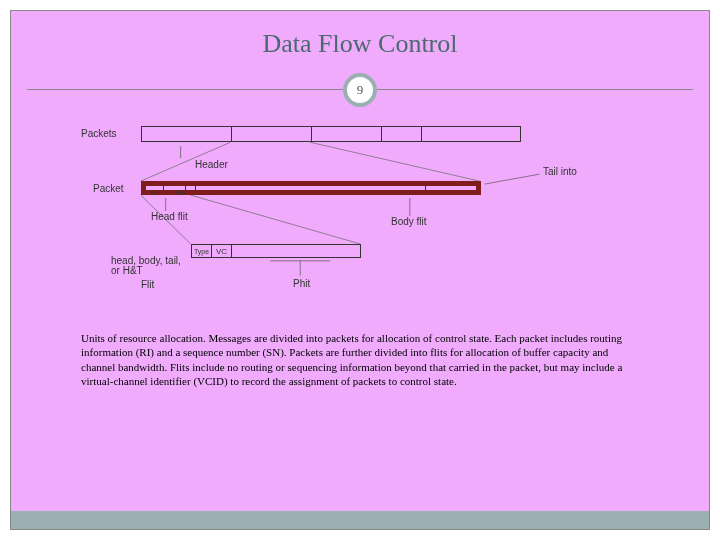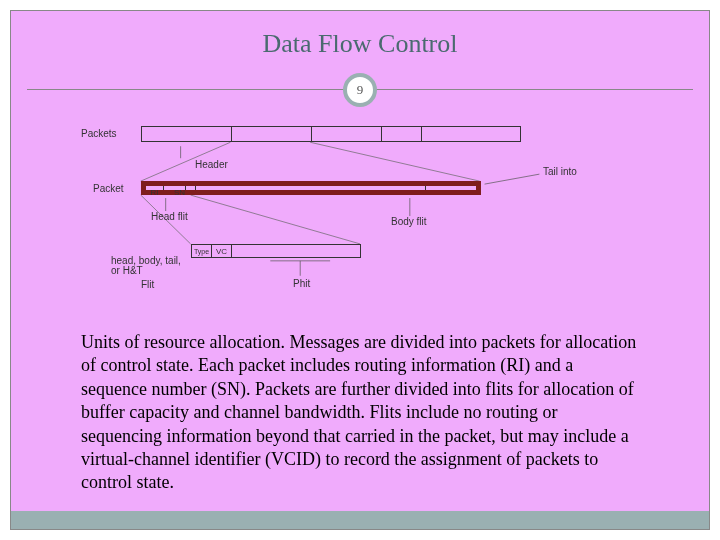--- a/index.html
+++ b/index.html
@@ -22,21 +22,21 @@
   .pkt-bar .ri { width: 18px; border-right: 1px solid #333; text-align: center; font-size: 8px; line-height: 14px; }
   .pkt-bar .sn { width: 22px; border-right: 1px solid #333; text-align: right; font-size: 8px; line-height: 14px; }
   .pkt-bar .body { flex: 1; }
   
   .flit-row { top: 128px; }
   .flit-bar { position: absolute; left: 120px; width: 170px; height: 14px; border: 1px solid #333; display: flex; }
   .flit-bar .ty { width: 20px; border-right: 1px solid #333; text-align: center; font-size: 7px; line-height: 14px; }
   .flit-bar .vc { width: 20px; border-right: 1px solid #333; text-align: center; font-size: 8px; line-height: 14px; }
   .flit-bar .body { flex: 1; }
   svg.links { position: absolute; top: 0; left: 0; width: 100%; height: 100%; pointer-events: none; }
-  .text-block { position: absolute; top: 320px; left: 70px; right: 70px; font-size: 18px; line-height: 1.3; color: #000; font-family: Georgia, serif; }
+  .text-block { position: absolute; top: 320px; left: 70px; right: 70px; font-size: 11px; line-height: 1.3; color: #000; font-family: Georgia, serif; }
   .footer { position: absolute; left: 0; right: 0; bottom: 0; height: 18px; background: #9ab0b2; }
 </style>
 </head>
 <body>
 
 <div class="page">
   <div class="title">Data Flow Control</div>
   <div class="hdr-line"></div>
   <div class="circle">
       <span>9</span>

